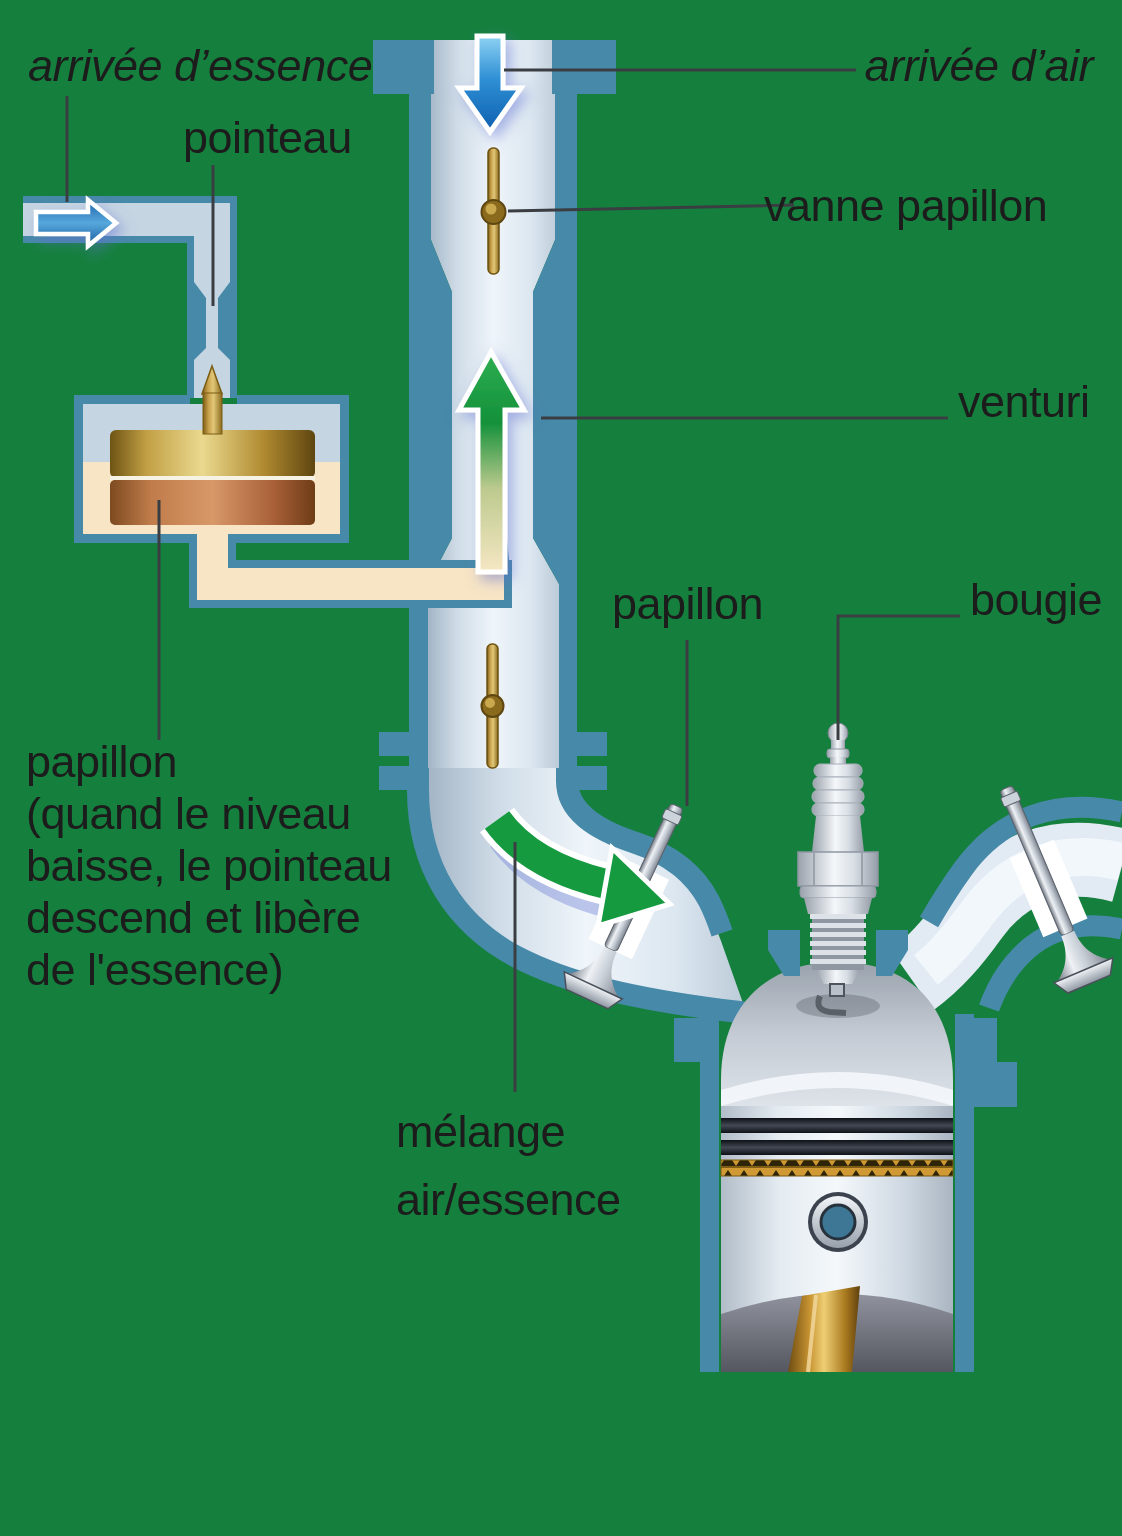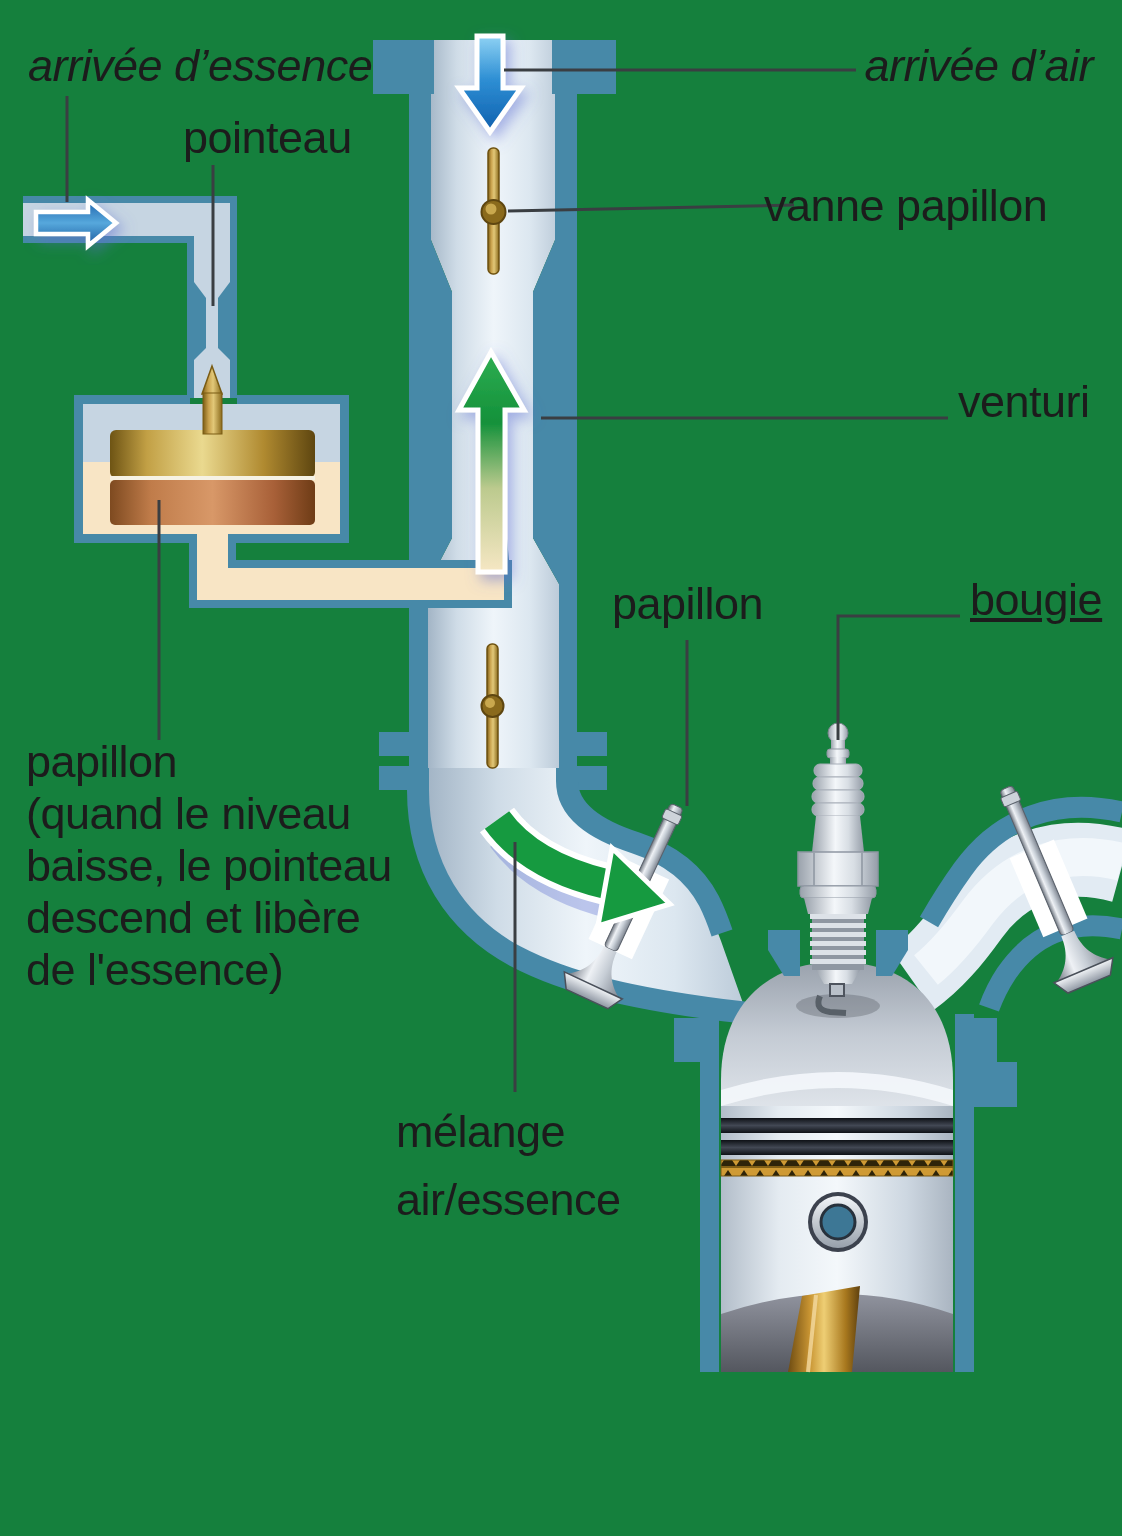--- a/index.html
+++ b/index.html
@@ -311,21 +311,21 @@
     <line x1="515" y1="842" x2="515" y2="1092"></line>
   </g>
 </svg>
 
 <div class="lbl it" style="left:28px;top:40px;">arrivée d’essence</div>
 <div class="lbl" style="left:183px;top:112px;">pointeau</div>
 <div class="lbl it" style="right:29px;top:40px;">arrivée d’air</div>
 <div class="lbl" style="left:764px;top:180px;">vanne papillon</div>
 <div class="lbl" style="left:958px;top:376px;">venturi</div>
 <div class="lbl" style="left:612px;top:578px;">papillon</div>
-<div class="lbl" style="left:970px;top:574px;text-decoration:underline;">bougie</div>
+<div class="lbl" style="left:970px;top:574px;">bougie</div>
 <div class="lbl" style="left:26px;top:736px;">papillon
 (quand le niveau
 baisse, le pointeau
 descend et libère
 de l'essence)</div>
 <div class="lbl" style="left:396px;top:1098px;line-height:68px;">mélange
 air/essence</div>
 
 </div>
 

